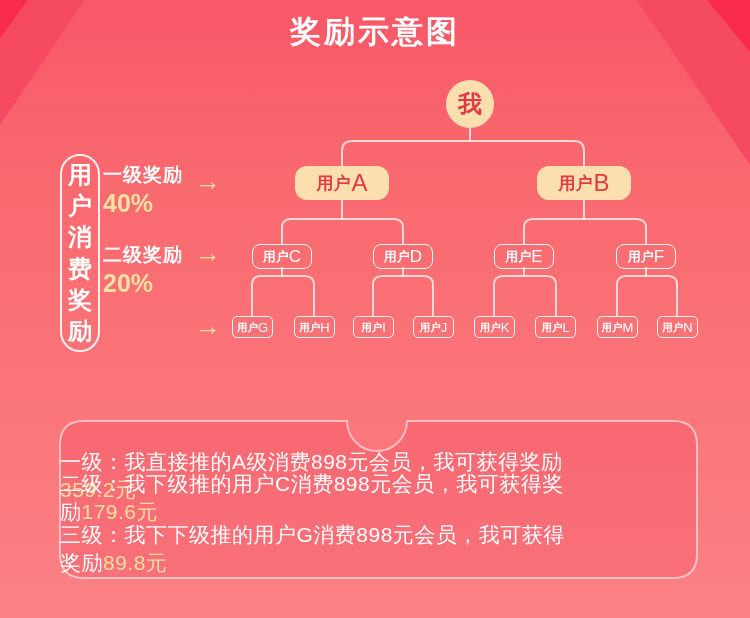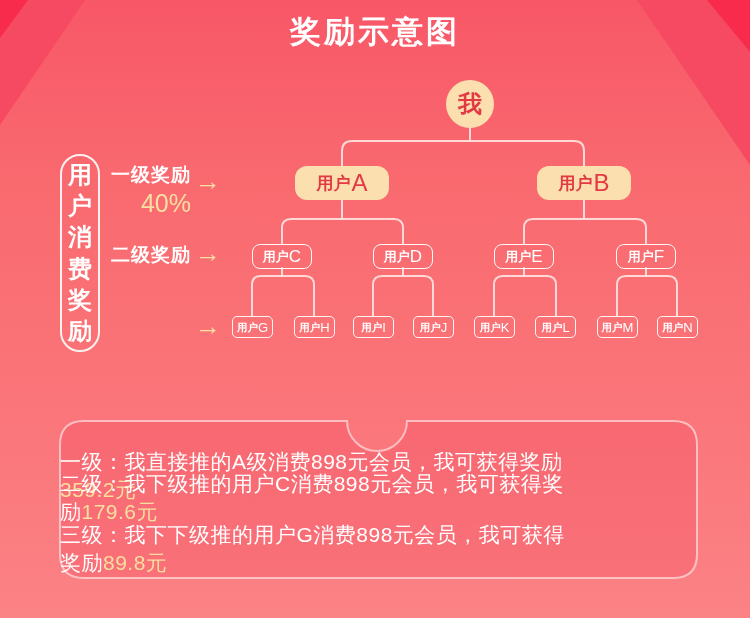--- a/index.html
+++ b/index.html
@@ -28,23 +28,23 @@
 
   
   .capsule {
     position:absolute; left:60px; top:154px; width:40px; height:198px;
     border:2px solid rgba(255,255,255,.9); border-radius:22px;
     display:flex; flex-direction:column; align-items:center; justify-content:space-evenly;
     color:#ffffff; font-size:24px; font-weight:700; line-height:1;
   }
 
   
-  .lvl { position:absolute; left:103px; width:88px; text-align:right; color:#fff; }
+  .lvl { position:absolute; left:103px; width:88px; text-align:left; color:#fff; }
   .lvl .lbl { font-size:19px; font-weight:700; letter-spacing:1px; }
-  .lvl .pct { font-size:25px; font-weight:400; color:#f8dfa2; margin-top:1px; }
+  .lvl .pct { font-size:25px; font-weight:700; color:#f8dfa2; margin-top:1px; }
   .arrow { position:absolute; left:190px; width:36px; text-align:center;
            color:#f8dfa2; font-size:26px; font-weight:700; line-height:28px; }
 
   
   .node { position:absolute; display:flex; align-items:center; justify-content:center;
           line-height:1; white-space:nowrap; }
   .node-root { left:446px; top:80px; width:48px; height:48px; border-radius:50%;
                background:#fcdfae; color:#e13a44; font-size:24px; font-weight:700; }
   .node-l1 { width:94px; height:34px; top:166px; border-radius:12px;
              background:#fcdfae; color:#e13a44; }
@@ -102,20 +102,21 @@
     <span>奖</span>
     <span>励</span>
   </div>
 
   <div class="lvl" style="top:162px">
     <div class="lbl">一级奖励</div>
     <div class="pct">40%</div>
   </div>
   <div class="lvl" style="top:242px">
     <div class="lbl">二级奖励</div>
+    <div class="pct">20%</div>
   </div>
 
   <div class="arrow" style="top:167px">→</div>
   <div class="arrow" style="top:239px">→</div>
   <div class="arrow" style="top:312px">→</div>
 
   <div class="node node-root">我</div>
 
   <div class="node node-l1" style="left:295px">
     <span class="pfx">用户</span>

